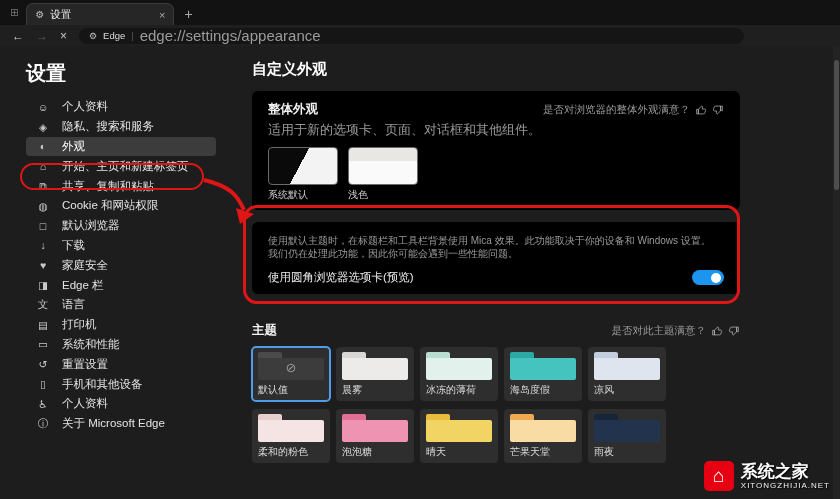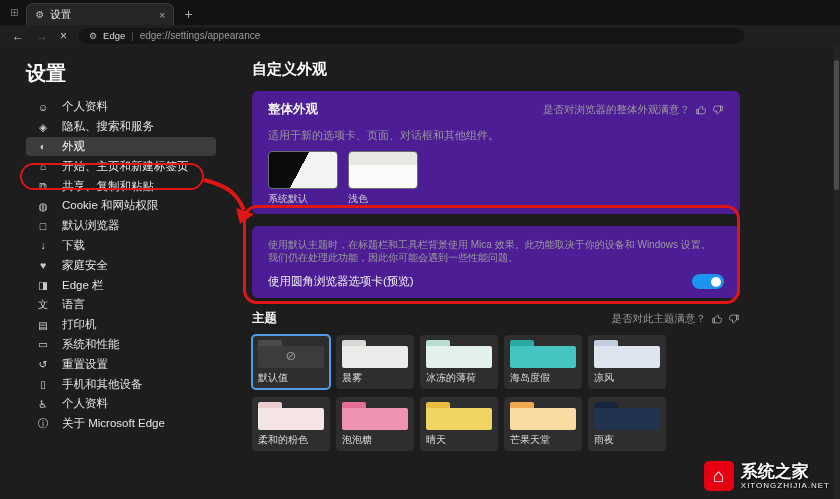--- a/index.html
+++ b/index.html
@@ -21,21 +21,21 @@
   .newtab { font-size:14px; color:#a9a9a9; margin:0 0 3px 10px; }
 
   .toolbar { height:21px; background:#1f1f1f; display:flex; align-items:center; gap:12px; padding:0 12px; }
   .navbtn { font-size:12px; color:#c9c9c9; line-height:1; }
   .navbtn.dim { color:#5e5e5e; }
   .addressbar { width:665px; height:16px; background:#151515; border-radius:9px;
                 display:flex; align-items:center; gap:6px; padding:0 10px; }
   .addr-gear { font-size:9px; color:#bdbdbd; }
   .addr-site { font-size:9.5px; color:#dcdcdc; }
   .addr-sep { font-size:9px; color:#5a5a5a; }
-  .addr-url { font-size:10px; color:#9b9b9b; }
+  .addr-url { font-size:15px; color:#9b9b9b; }
 
   
   .content { display:flex; height:453px; }
 
   
   .sidebar { width:238px; padding:14px 0 0 26px; }
   .sb-title { font-size:20px; font-weight:bold; color:#fff; margin-bottom:10px; }
   .search { width:166px; height:24px; border:1px solid #6b6b6b; border-radius:3px; background:#1b1b1b;
             display:flex; align-items:center; gap:6px; padding:0 7px; margin-bottom:10px; }
   .search input { flex:1; background:transparent; border:none; outline:none; color:#d6d6d6; font-size:11px; width:100%;
@@ -44,51 +44,51 @@
   .nav { display:flex; flex-direction:column; }
   .nav-item { height:19.8px; display:flex; align-items:center; gap:12px; padding-left:10px; width:190px; border-radius:4px; }
   .nav-item.active { background:#3c3c3c; }
   .ni-icon { width:14px; text-align:center; font-size:10.5px; color:#c9c9c9; }
   .ni-label { font-size:11.5px; color:#e3e3e3; white-space:nowrap; }
   .nav-item.active .ni-label { color:#fff; }
 
   
   .main { flex:1; padding:14px 0 0 14px; position:relative; }
   .page-title { font-size:15px; font-weight:bold; color:#fff; margin-bottom:12px; }
-  .card { width:488px; background:#4c1d95; border-radius:6px; }
+  .card { width:488px; background:#000000; border-radius:6px; }
 
   .card-overall { padding:10px 16px 8px; }
   .sec-head { display:flex; align-items:center; justify-content:space-between; }
   .sec-title { font-size:12.5px; font-weight:bold; color:#f2f2f2; }
   .feedback { display:flex; align-items:center; gap:5px; }
   .feedback-q { font-size:10.5px; color:#9a9a9a; }
   .thumb { width:12px; height:12px; color:#b5b5b5; }
   .thumb.down { transform:scale(-1,-1); }
-  .sec-desc { font-size:11px; color:#9a9a9a; margin-top:10px; }
+  .sec-desc { font-size:13px; color:#9a9a9a; margin-top:3px; }
 
   .opt-row { display:flex; gap:10px; margin-top:8px; }
   .opt { width:70px; }
   .opt-prev { width:70px; height:38px; border:1px solid #6a6a6a; border-radius:4px; }
   .opt.selected .opt-prev { border:2px solid #4e9de6; }
   .pv-system { background:linear-gradient(118deg,#0a0a0a 46%,#f3f3f3 46%); }
   .pv-light  { background:linear-gradient(#e9e7e4 35%,#fafafa 35%); }
   .pv-dark   { background:#181818; }
   .opt-label { font-size:10px; color:#cfcfcf; margin-top:3px; }
 
   .card-toggles { margin-top:12px; padding:9px 16px; }
   .tg-row { display:flex; align-items:center; }
   .tg-label { font-size:11.5px; color:#efefef; }
   .toggle { margin-left:auto; width:32px; height:15px; border-radius:8px; background:#4a4a4a; position:relative; flex:0 0 32px; }
   .toggle.on { background:#1b95f0; }
   .toggle::after { content:""; position:absolute; left:3px; top:2.5px; width:10px; height:10px; border-radius:50%; background:#ddd; }
   .toggle.on::after { left:auto; right:3px; background:#fff; }
   .tg-desc { font-size:10px; color:#9a9a9a; line-height:13px; margin-top:3px; width:452px; }
   .tg-row2 { margin-top:10px; }
 
-  .themes { margin-top:12px; width:488px; }
+  .themes { margin-top:28px; width:488px; }
   .theme-grid { display:grid; grid-template-columns:repeat(5,78px); gap:8px 6px; margin-top:8px; }
   .tile { width:78px; height:54px; background:#2e2e2e; border-radius:4px; padding:5px 6px; display:flex; flex-direction:column; gap:3px; }
   .tile.selected { outline:2px solid #4e9de6; outline-offset:-1px; }
   .swatch { position:relative; height:30px; }
   .f-tab  { position:absolute; top:0; left:0; width:24px; height:6px; border-radius:2px 2px 0 0; }
   .f-body { position:absolute; top:6px; left:0; right:0; bottom:0; border-radius:0 2px 2px 2px; }
   .f-glyph { position:absolute; z-index:2; left:0; right:0; top:8px; text-align:center; font-size:13px; color:#9b9b9b; }
   .tile-label { font-size:10px; color:#dcdcdc; white-space:nowrap; overflow:hidden; }
 
   

